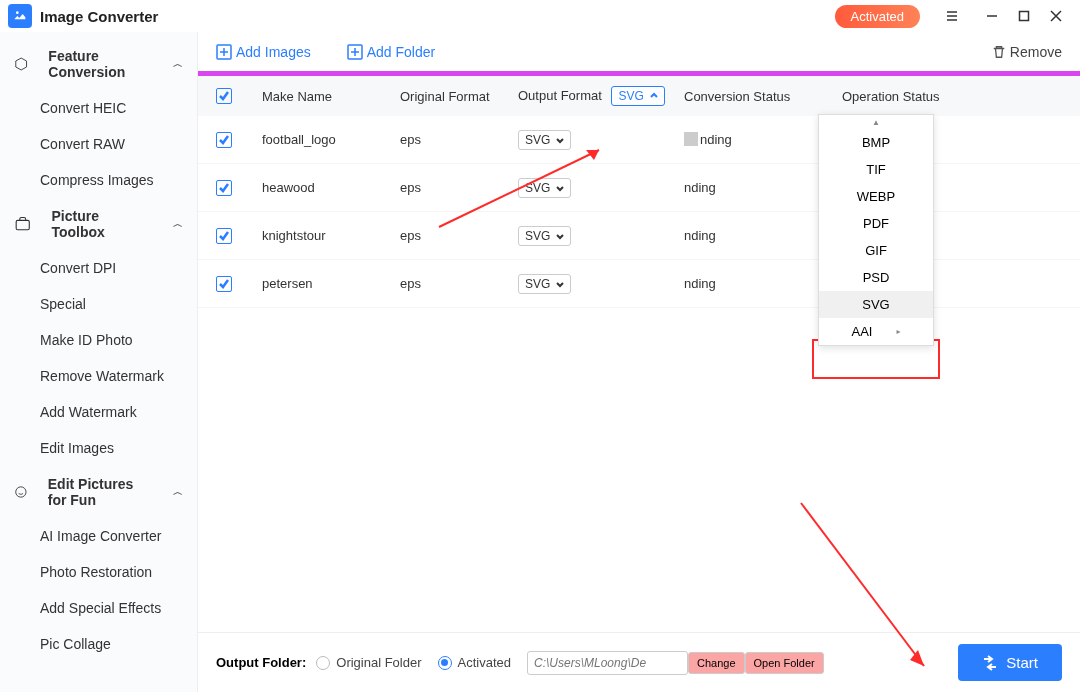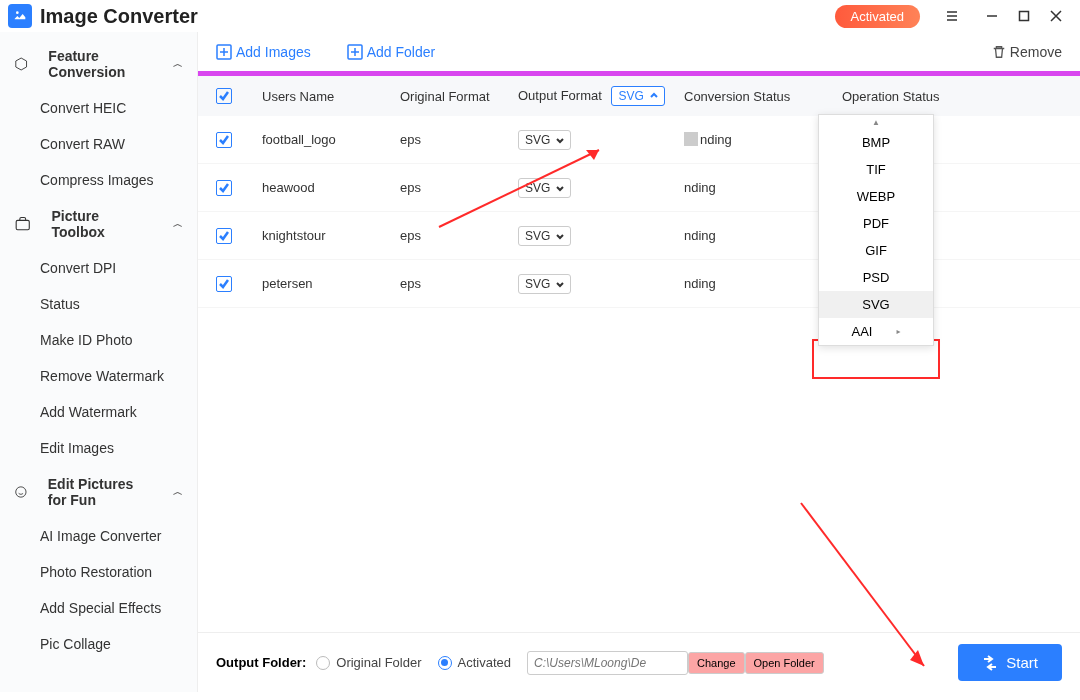--- a/index.html
+++ b/index.html
@@ -1,21 +1,21 @@
 <!DOCTYPE html>
 <html><head>
 <meta charset="utf-8">
 <style>
 * { box-sizing: border-box; margin: 0; padding: 0; font-family: -apple-system, BlinkMacSystemFont, "Segoe UI", Arial, sans-serif; }
 body { width: 1080px; height: 700px; background: #fff; overflow: hidden; position: relative; }
 
 .titlebar { height: 32px; display: flex; align-items: center; padding: 0 8px; }
 .logo { width: 24px; height: 24px; background: #2B7FFF; border-radius: 4px; display: flex; align-items: center; justify-content: center; margin-right: 8px; }
 .logo svg { width: 16px; height: 16px; fill: #fff; }
-.app-title { font-weight: 600; font-size: 20px; color: #222; }
+.app-title { font-weight: 600; font-size: 15px; color: #222; }
 .titlebar-spacer { flex: 1; }
 .activated { background: linear-gradient(90deg,#FF5A3C,#FF8257); color: #fff; font-size: 13px; padding: 4px 16px; border-radius: 14px; margin-right: 16px; }
 .win-btn { width: 32px; height: 28px; display: flex; align-items: center; justify-content: center; color: #333; }
 .win-btn svg { width: 12px; height: 12px; stroke: #333; stroke-width: 1.5; fill: none; }
 .hamburger { margin-right: 8px; }
 
 .main { display: flex; height: 660px; }
 
 .sidebar { width: 198px; background: #fafbfc; border-right: 1px solid #eee; padding-top: 6px; font-size: 14px; color: #333; }
 .side-section { padding: 10px 14px; font-weight: 600; display: flex; align-items: center; gap: 20px; }
@@ -125,21 +125,21 @@
 
     <div class="side-section">
       <svg viewBox="0 0 24 24">
           <rect x="3" y="7" width="18" height="13" rx="2"></rect>
           <path d="M8 7V5a2 2 0 012-2h4a2 2 0 012 2v2"></path>
         </svg>
       <span>Picture Toolbox</span>
       <span class="chev">︿</span>
     </div>
     <div class="side-item">Convert DPI</div>
-    <div class="side-item">Status</div>
+    <div class="side-item">Special</div>
     <div class="side-item">Make ID Photo</div>
     <div class="side-item">Remove Watermark</div>
     <div class="side-item">Add Watermark</div>
     <div class="side-item">Edit Images</div>
 
     <div class="side-section">
       <svg viewBox="0 0 24 24">
           <circle cx="12" cy="12" r="9"></circle>
           <path d="M8 14s1.5 2 4 2 4-2 4-2M9 9h.01M15 9h.01"></path>
         </svg>
@@ -179,21 +179,21 @@
 
     <div class="table">
       <div class="thead">
         <div class="col-check">
             <span class="checkbox checked">
               <svg viewBox="0 0 10 10">
                 <path d="M1 5l3 3 5-7"></path>
               </svg>
             </span>
           </div>
-        <div class="col-name">Users Name</div>
+        <div class="col-name">Make Name</div>
         <div class="col-orig">Original Format</div>
         <div class="col-out">
           <span>Output Format</span>
           <span class="format-select header" style="margin-left:6px;">
             <span>SVG</span>
             <svg viewBox="0 0 8 8">
                 <path d="M1 5l3-3 3 3"></path>
               </svg>
           </span>
         </div>

